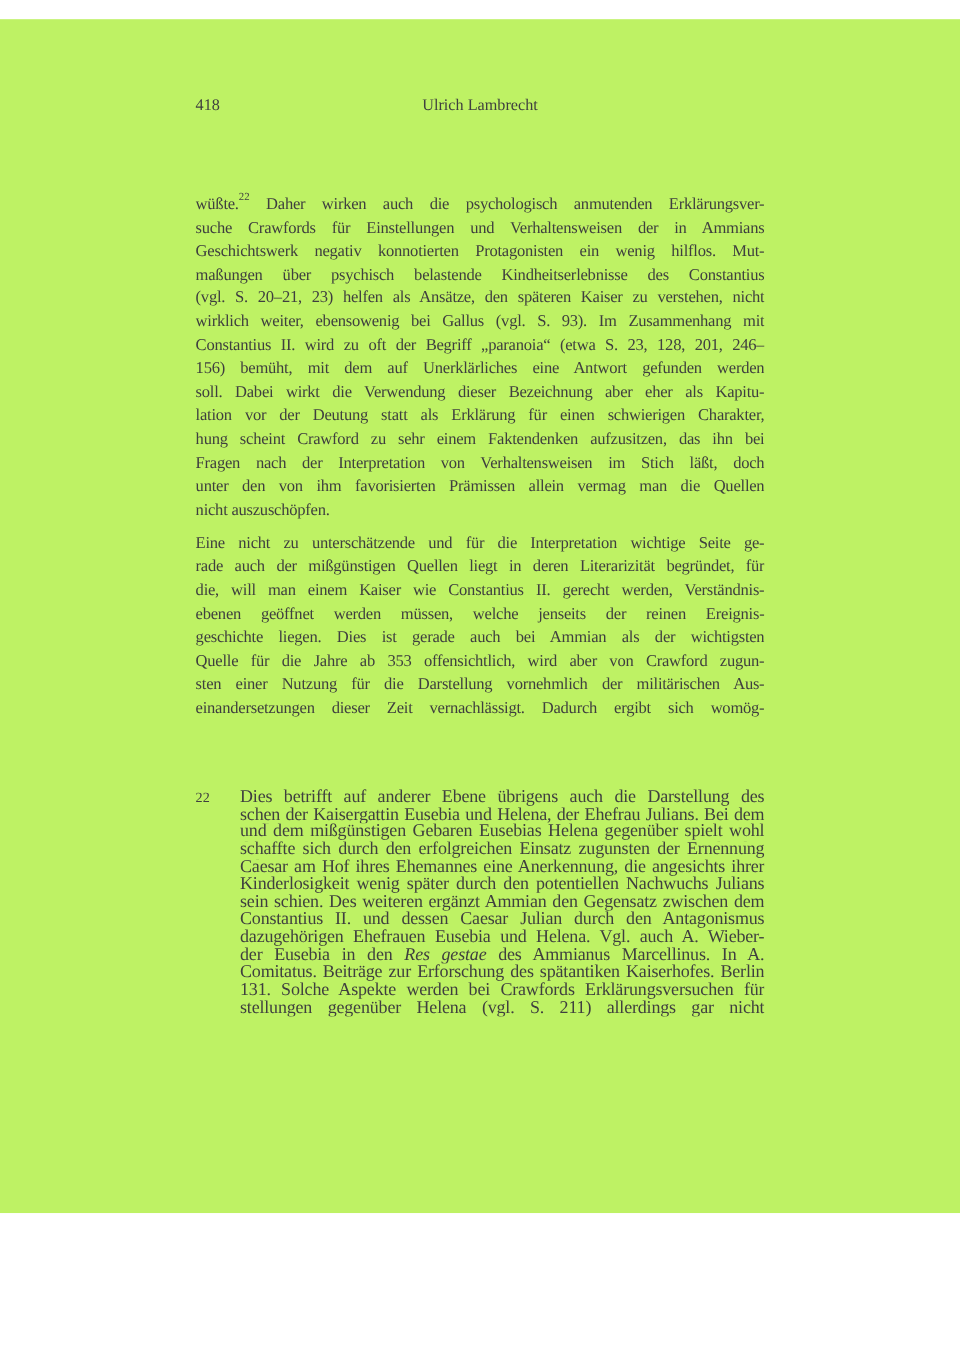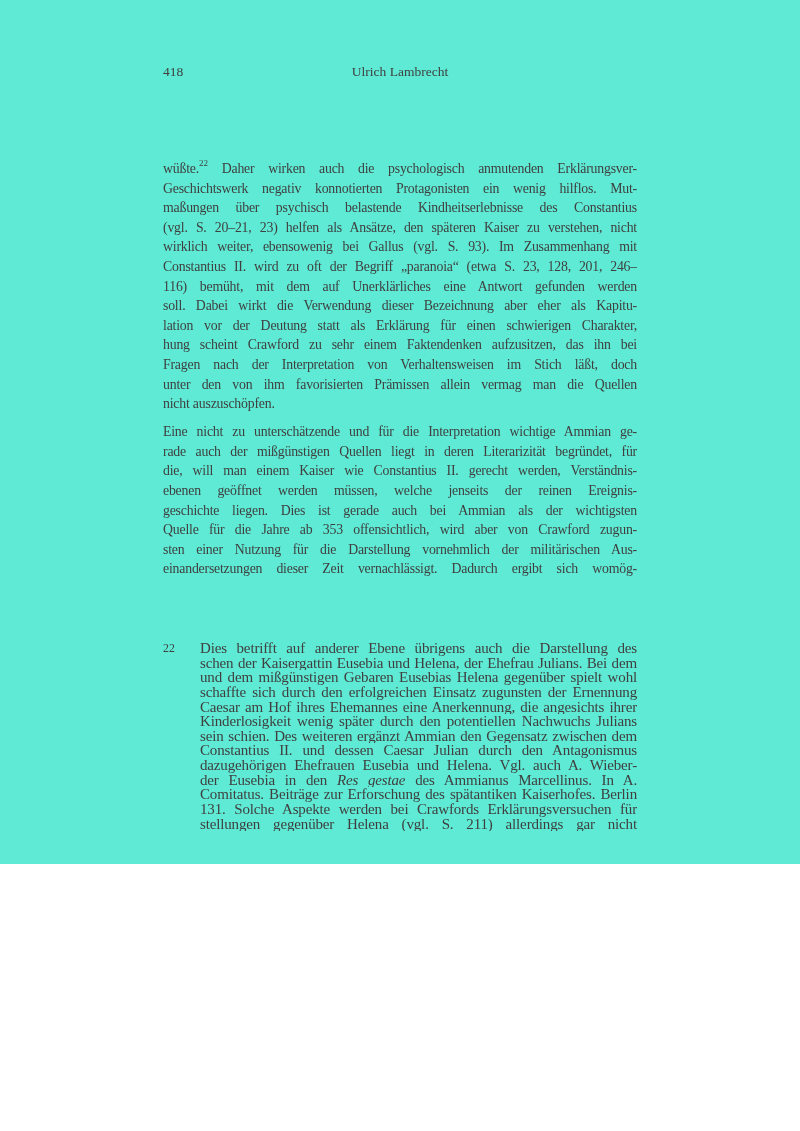--- a/index.html
+++ b/index.html
@@ -3,25 +3,26 @@
 <meta charset="utf-8">
 <style>
   html, body {
     margin: 0;
     padding: 0;
     background: #ffffff;
   }
   .page {
     position: relative;
     width: 800px;
-    height: 864px;
-    background: #5eead4;
+    height: 995px;
+    background: #bef264;
     font-family: "Liberation Serif", "DejaVu Serif", serif;
     color: #3f3f3f;
     overflow: hidden;
+    margin-top: 16px;
   }
   .header {
     position: absolute;
     left: 163px;
     top: 64px;
     width: 474px;
     font-size: 13.5px;
     line-height: 16px;
   }
   .pagenum {
@@ -29,21 +30,21 @@
     left: 0;
     top: 0;
   }
   .running-head {
     width: 100%;
     text-align: center;
   }
   .body-text {
     position: absolute;
     left: 163px;
-    top: 159px;
+    top: 144px;
     width: 474px;
     font-size: 13.8px;
     letter-spacing: -0.2px;
   }
   .line {
     text-align: justify;
     text-align-last: justify;
     height: 19.6px;
     line-height: 19.6px;
     overflow: hidden;
@@ -96,38 +97,39 @@
   <div class="header">
     <span class="pagenum">418</span>
     <div class="running-head">Ulrich Lambrecht</div>
   </div>
 
   <div class="body-text">
 
     <div class="para">
       <div class="line"><span>wüßte.</span><sup class="fnref">22</sup><span> Daher wirken auch die psychologisch anmutenden Erklärungsver-</span></div>
       <div>
+          <div class="line">suche Crawfords für Einstellungen und Verhaltensweisen der in Ammians</div>
           <div class="line">Geschichtswerk negativ konnotierten Protagonisten ein wenig hilflos. Mut-</div>
           <div class="line">maßungen über psychisch belastende Kindheitserlebnisse des Constantius</div>
           <div class="line">(vgl. S. 20–21, 23) helfen als Ansätze, den späteren Kaiser zu verstehen, nicht</div>
           <div class="line">wirklich weiter, ebensowenig bei Gallus (vgl. S. 93). Im Zusammenhang mit</div>
           <div class="line">Constantius II. wird zu oft der Begriff „paranoia“ (etwa S. 23, 128, 201, 246–</div>
-          <div class="line">116) bemüht, mit dem auf Unerklärliches eine Antwort gefunden werden</div>
+          <div class="line">156) bemüht, mit dem auf Unerklärliches eine Antwort gefunden werden</div>
           <div class="line">soll. Dabei wirkt die Verwendung dieser Bezeichnung aber eher als Kapitu-</div>
           <div class="line">lation vor der Deutung statt als Erklärung für einen schwierigen Charakter,</div>
           <div class="line">hung scheint Crawford zu sehr einem Faktendenken aufzusitzen, das ihn bei</div>
           <div class="line">Fragen nach der Interpretation von Verhaltensweisen im Stich läßt, doch</div>
           <div class="line">unter den von ihm favorisierten Prämissen allein vermag man die Quellen</div>
         </div>
       <div class="line lastline">nicht auszuschöpfen.</div>
     </div>
 
     <div class="para para2">
       <div>
-          <div class="line">Eine nicht zu unterschätzende und für die Interpretation wichtige Ammian ge-</div>
+          <div class="line">Eine nicht zu unterschätzende und für die Interpretation wichtige Seite ge-</div>
           <div class="line">rade auch der mißgünstigen Quellen liegt in deren Literarizität begründet, für</div>
           <div class="line">die, will man einem Kaiser wie Constantius II. gerecht werden, Verständnis-</div>
           <div class="line">ebenen geöffnet werden müssen, welche jenseits der reinen Ereignis-</div>
           <div class="line">geschichte liegen. Dies ist gerade auch bei Ammian als der wichtigsten</div>
           <div class="line">Quelle für die Jahre ab 353 offensichtlich, wird aber von Crawford zugun-</div>
           <div class="line">sten einer Nutzung für die Darstellung vornehmlich der militärischen Aus-</div>
           <div class="line">einandersetzungen dieser Zeit vernachlässigt. Dadurch ergibt sich womög-</div>
         </div>
     </div>
 

